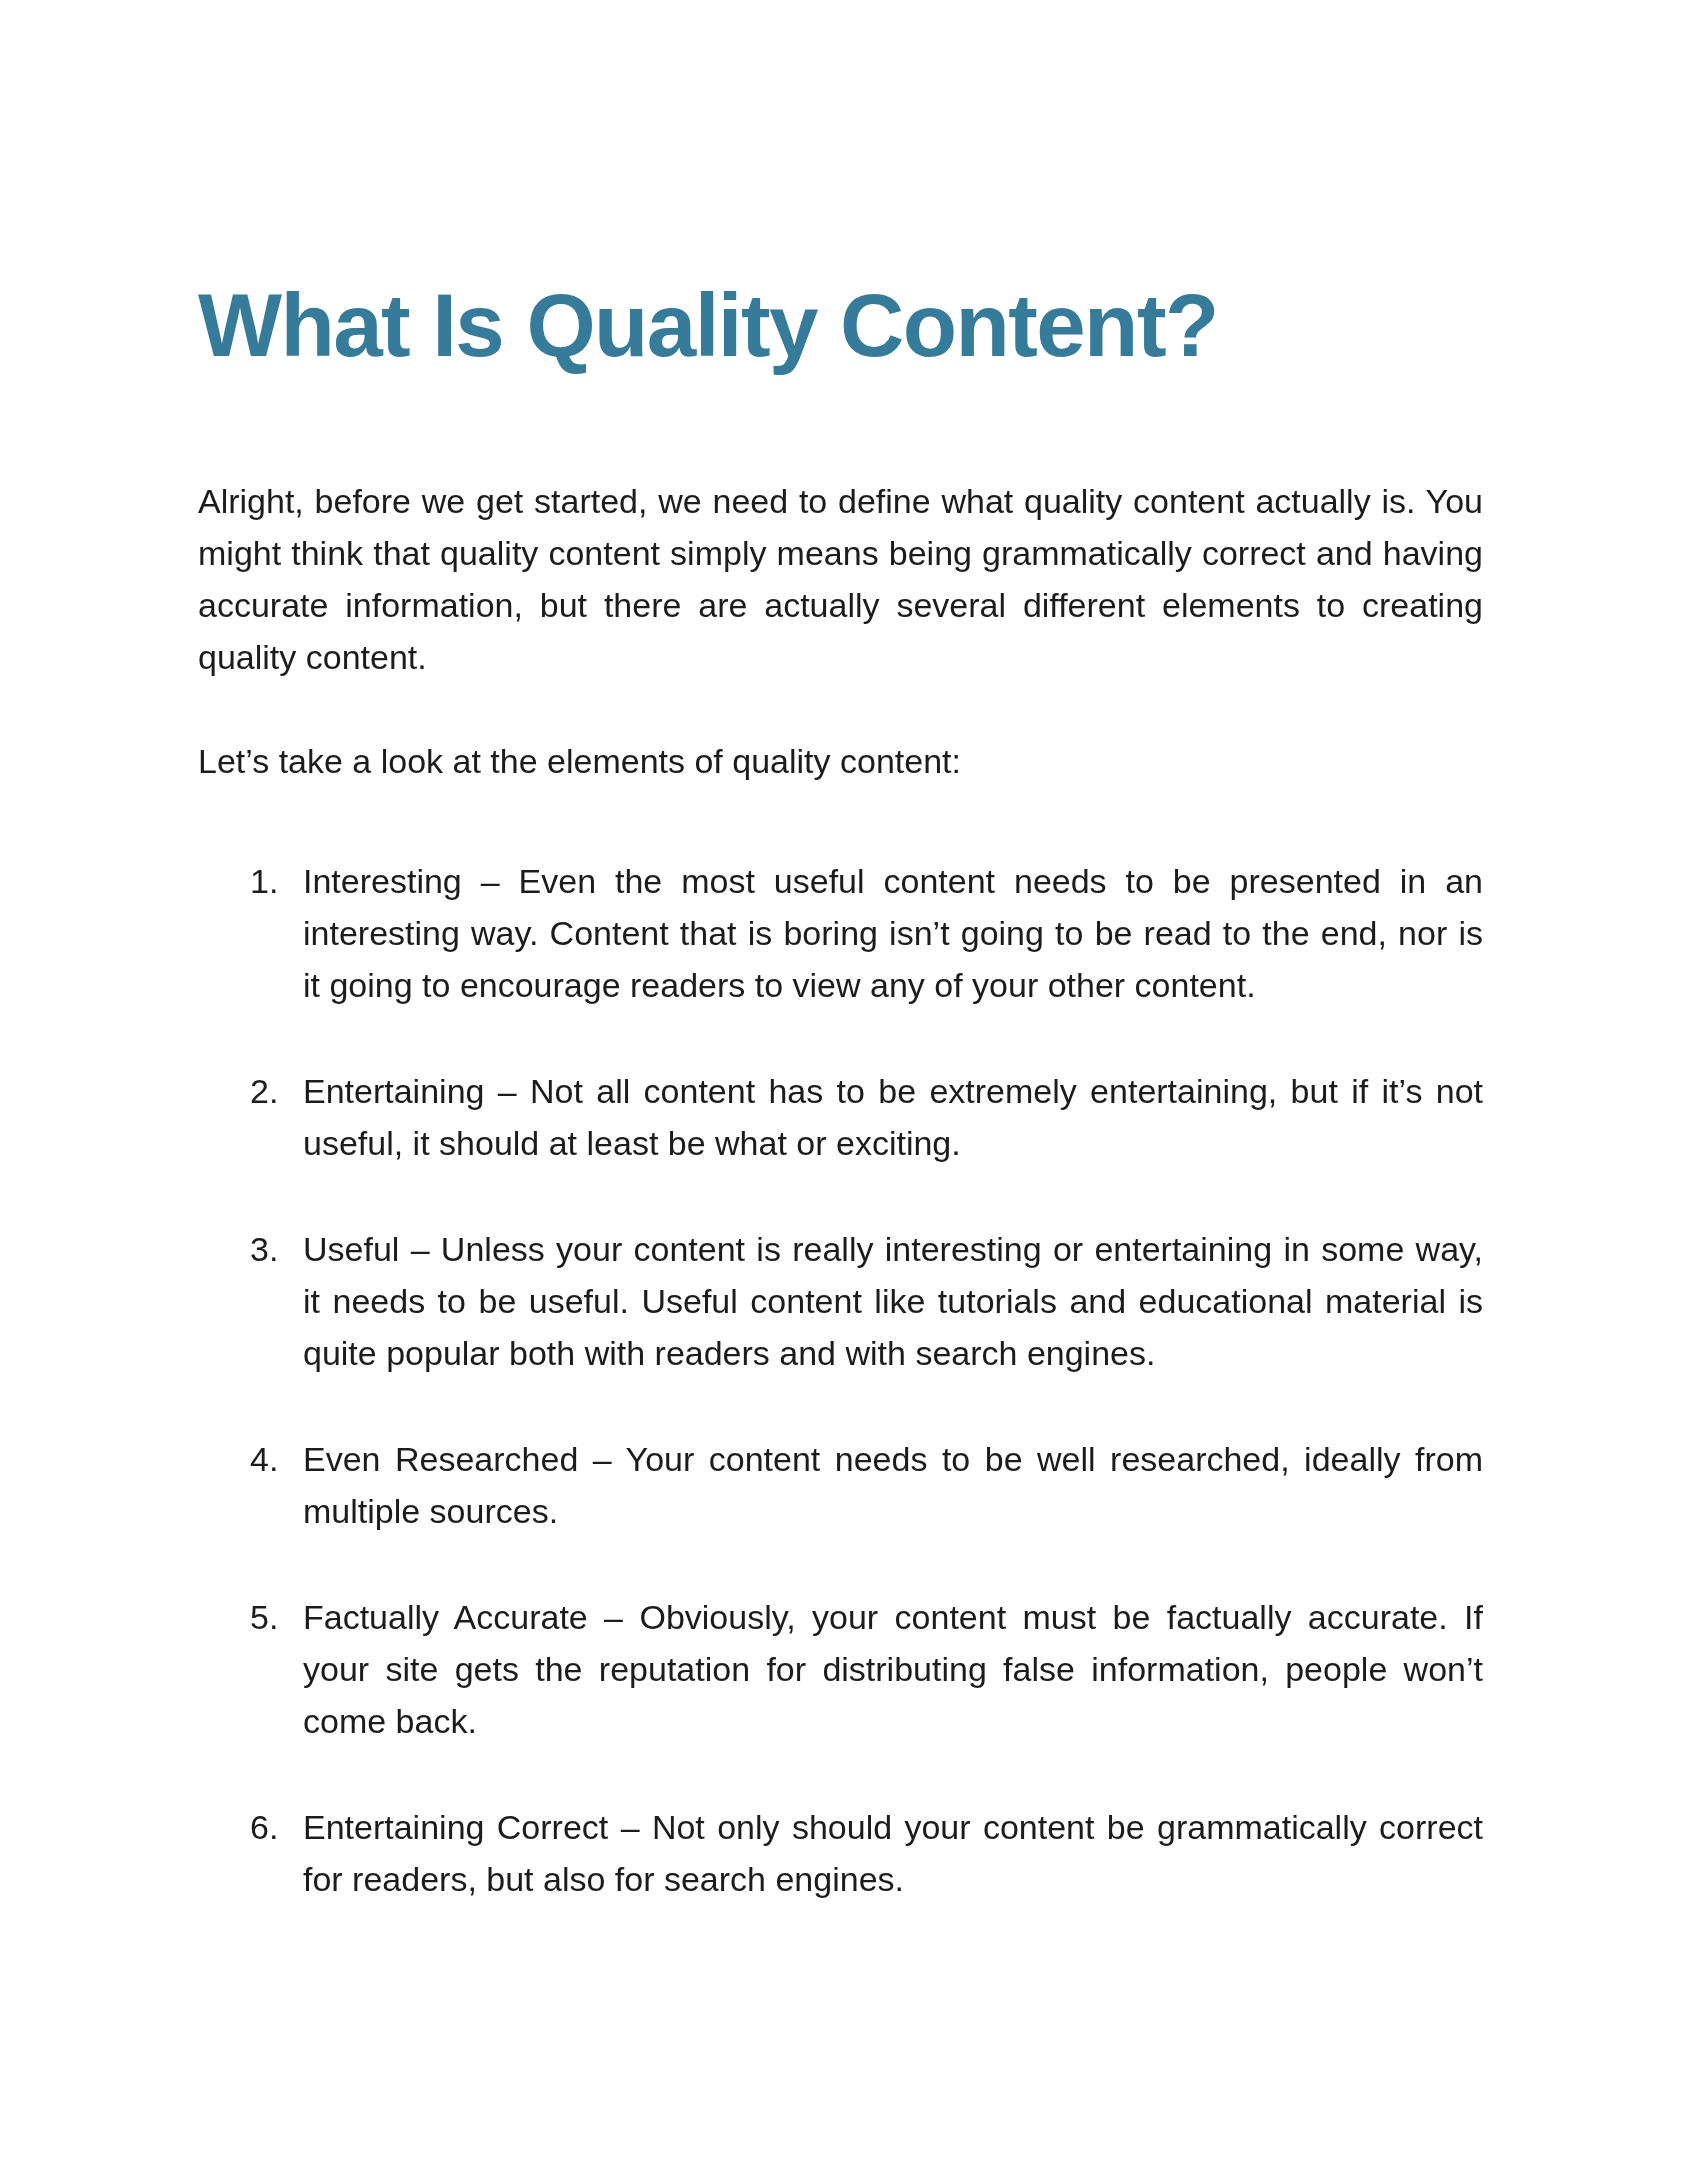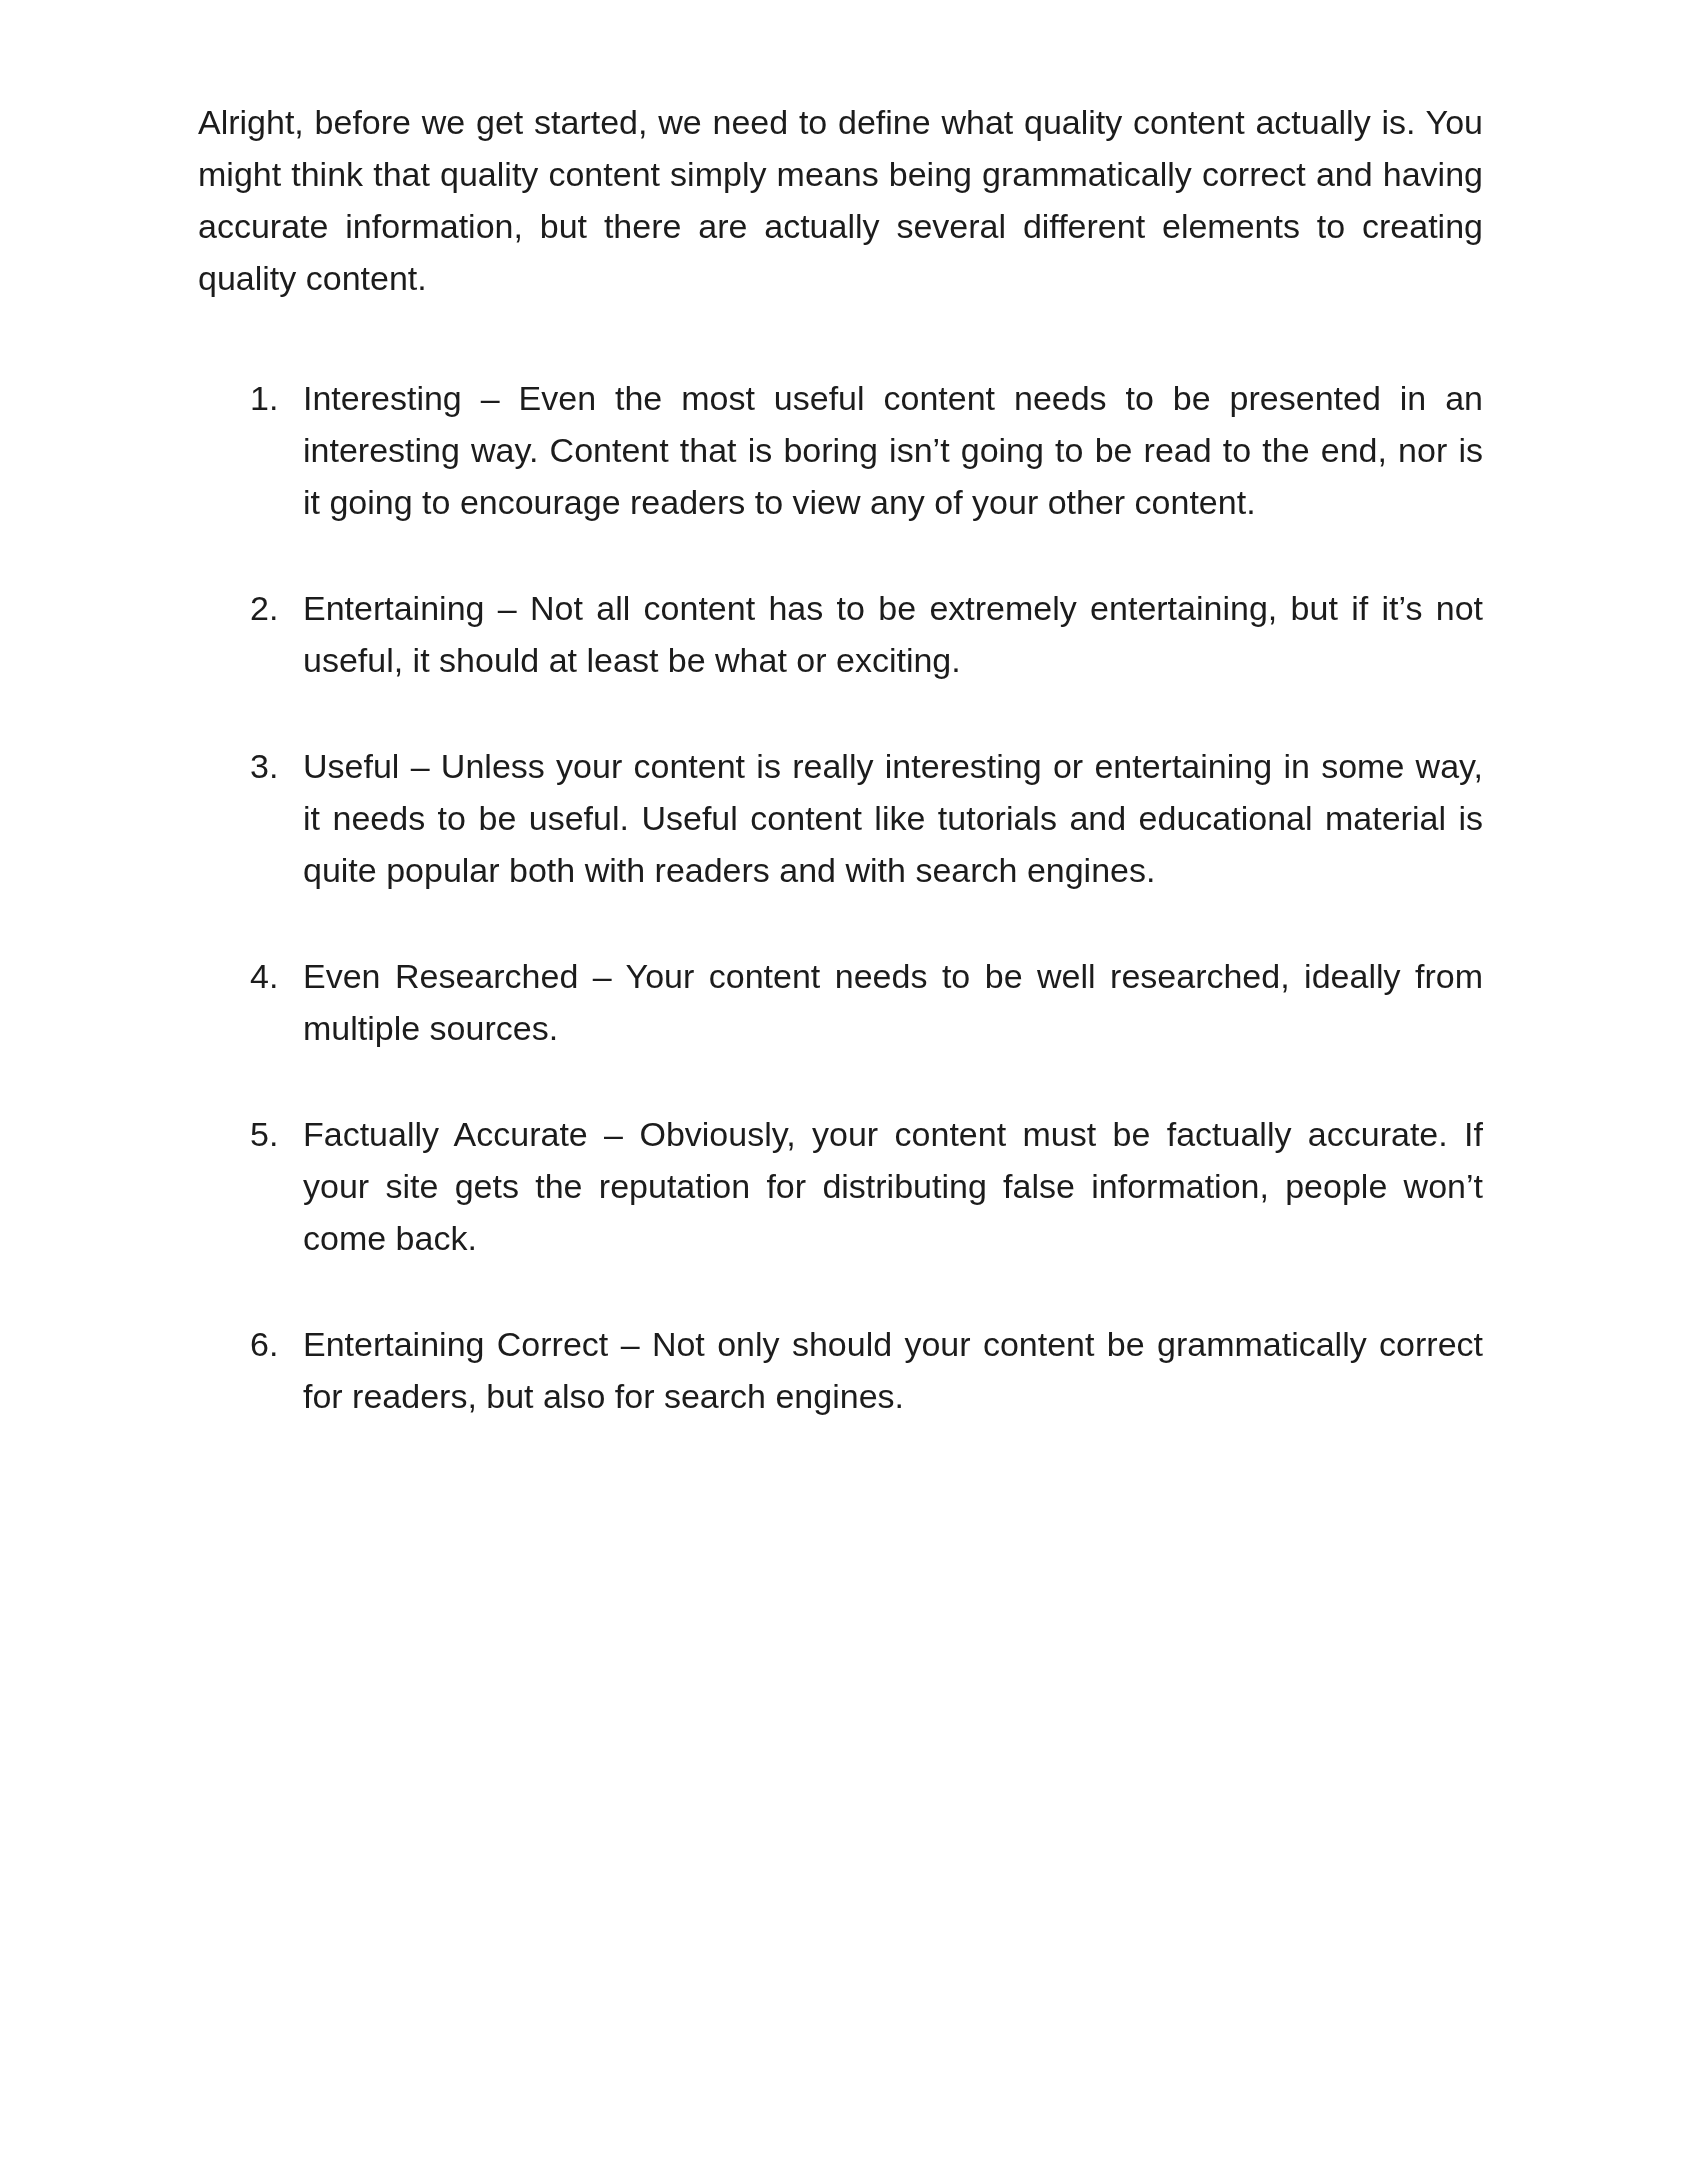--- a/index.html
+++ b/index.html
@@ -69,23 +69,25 @@
   .li b.term {
     font-weight: 400;
   }
 </style>
 </head>
 <body>
 
 <div class="page">
   <div class="content">
 
+    <h1 class="title" style="color: rgb(54, 124, 154);">What Is Quality Content?</h1>
 
     <p class="body-par">Alright, before we get started, we need to define what quality content actually is. You might think that quality content simply means being grammatically correct and having accurate information, but there are actually several different elements to creating quality content.</p>
 
+    <p class="lead-par">Let’s take a look at the elements of quality content:</p>
 
     <div class="num-list">
 
       <div class="li">
         <span class="num">1.</span>
         <b class="term">Interesting –</b><span> Even the most useful content needs to be presented in an interesting way. Content that is boring isn’t going to be read to the end, nor is it going to encourage readers to view any of your other content.</span>
       </div>
 
       <div class="li">
         <span class="num">2.</span>

